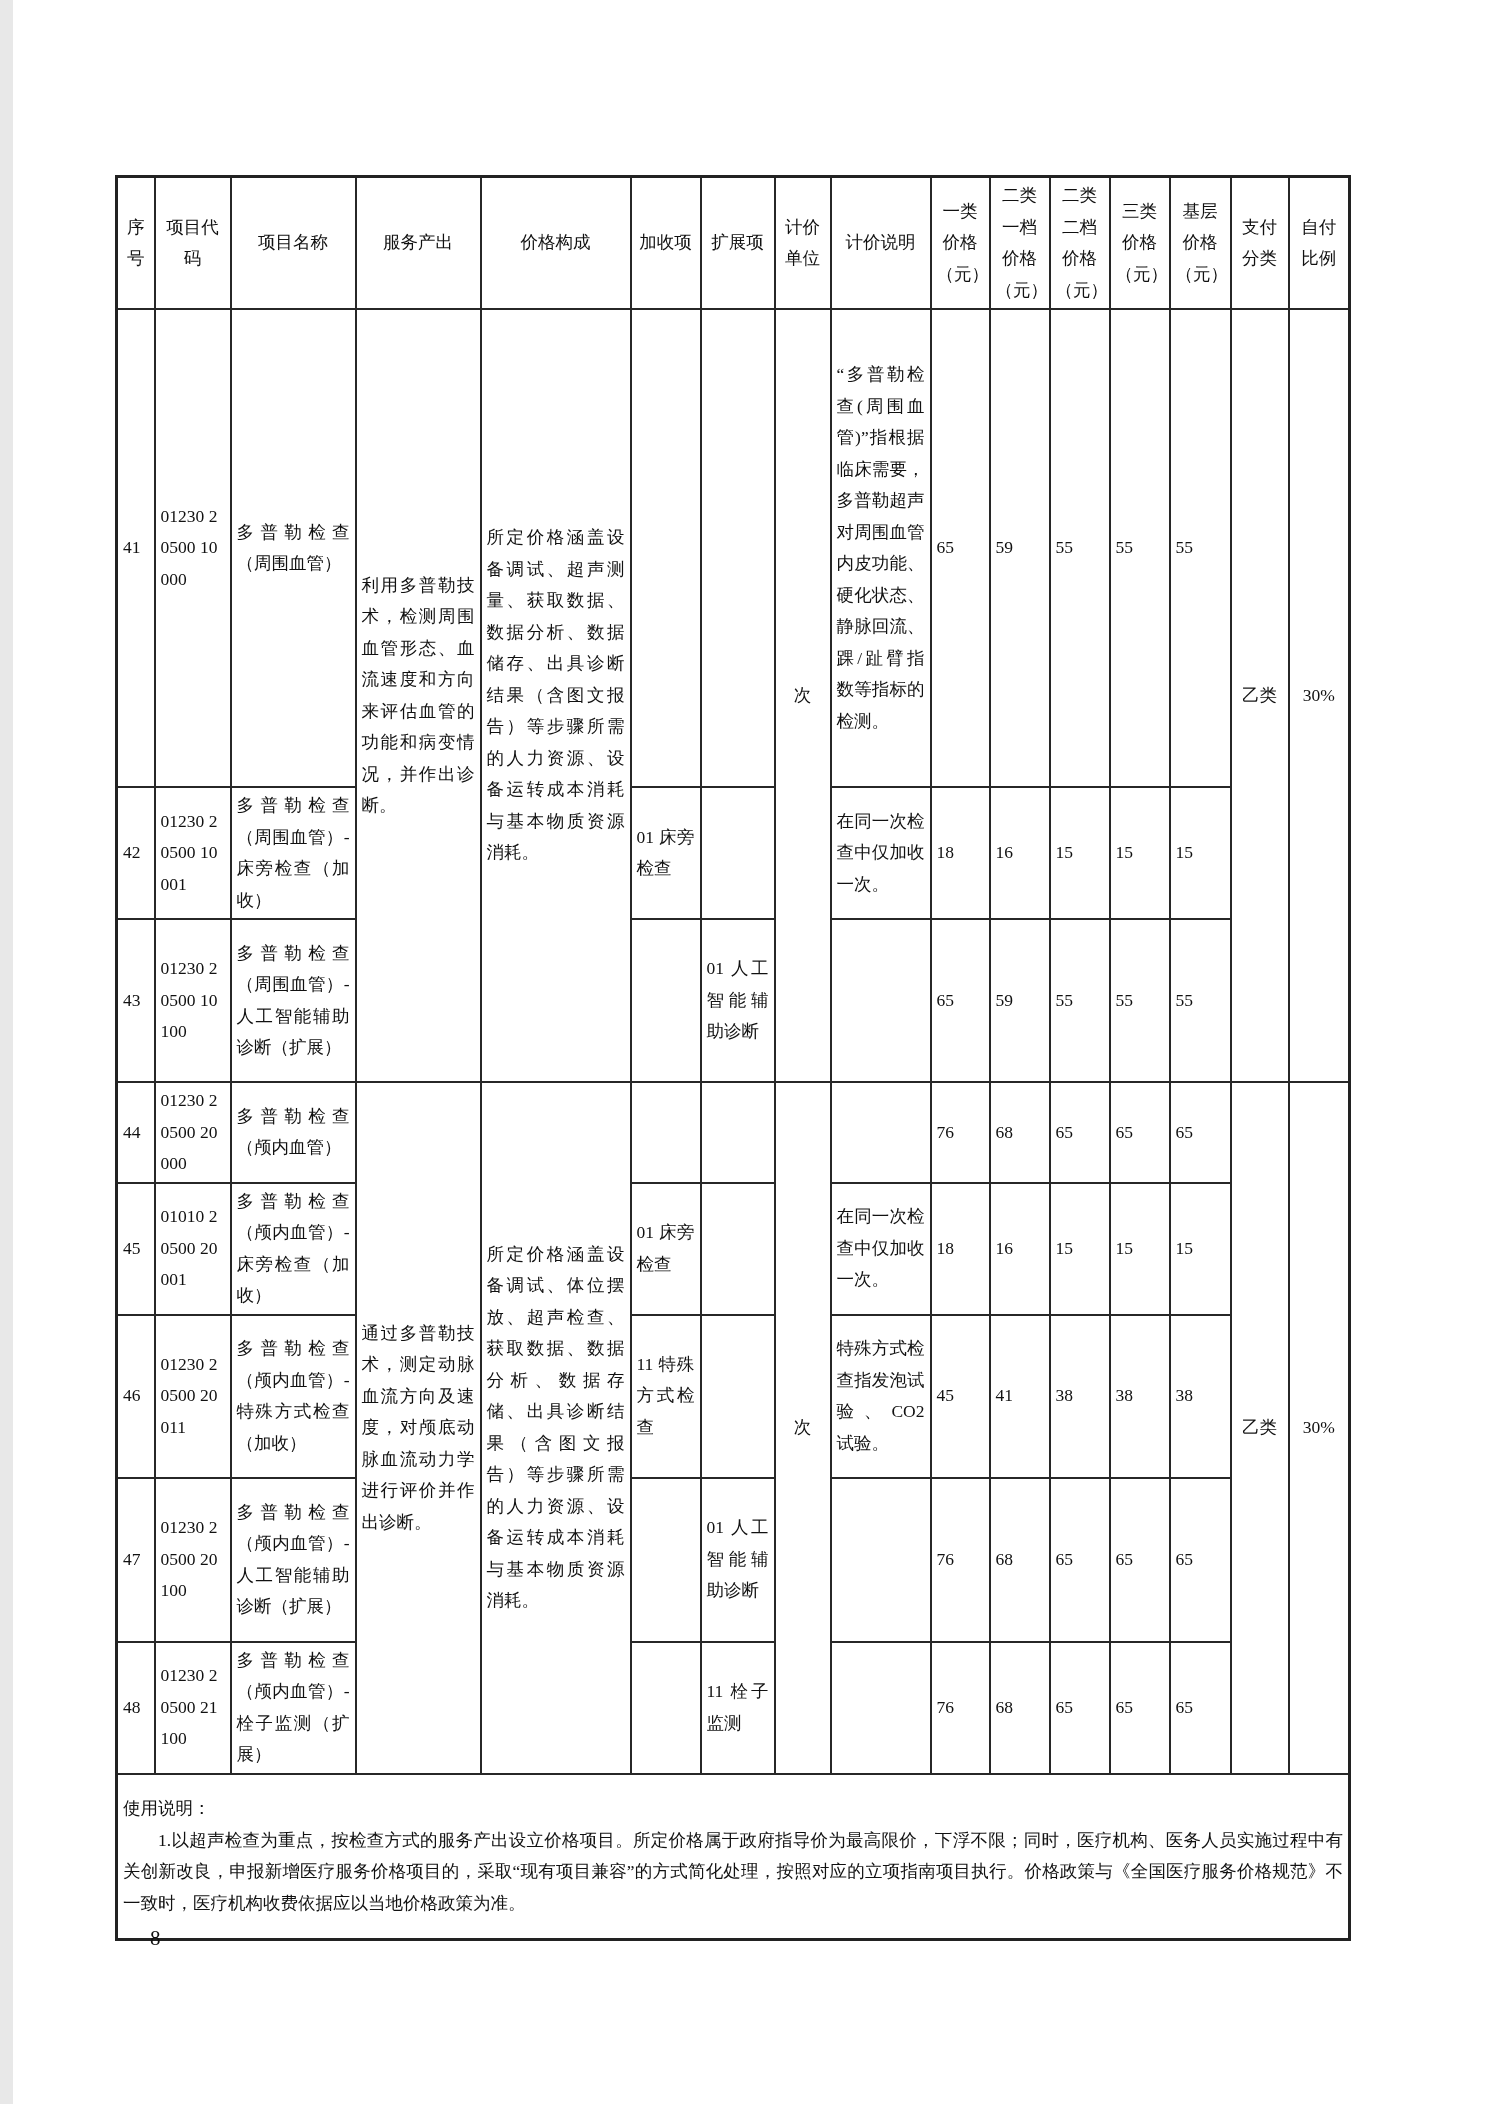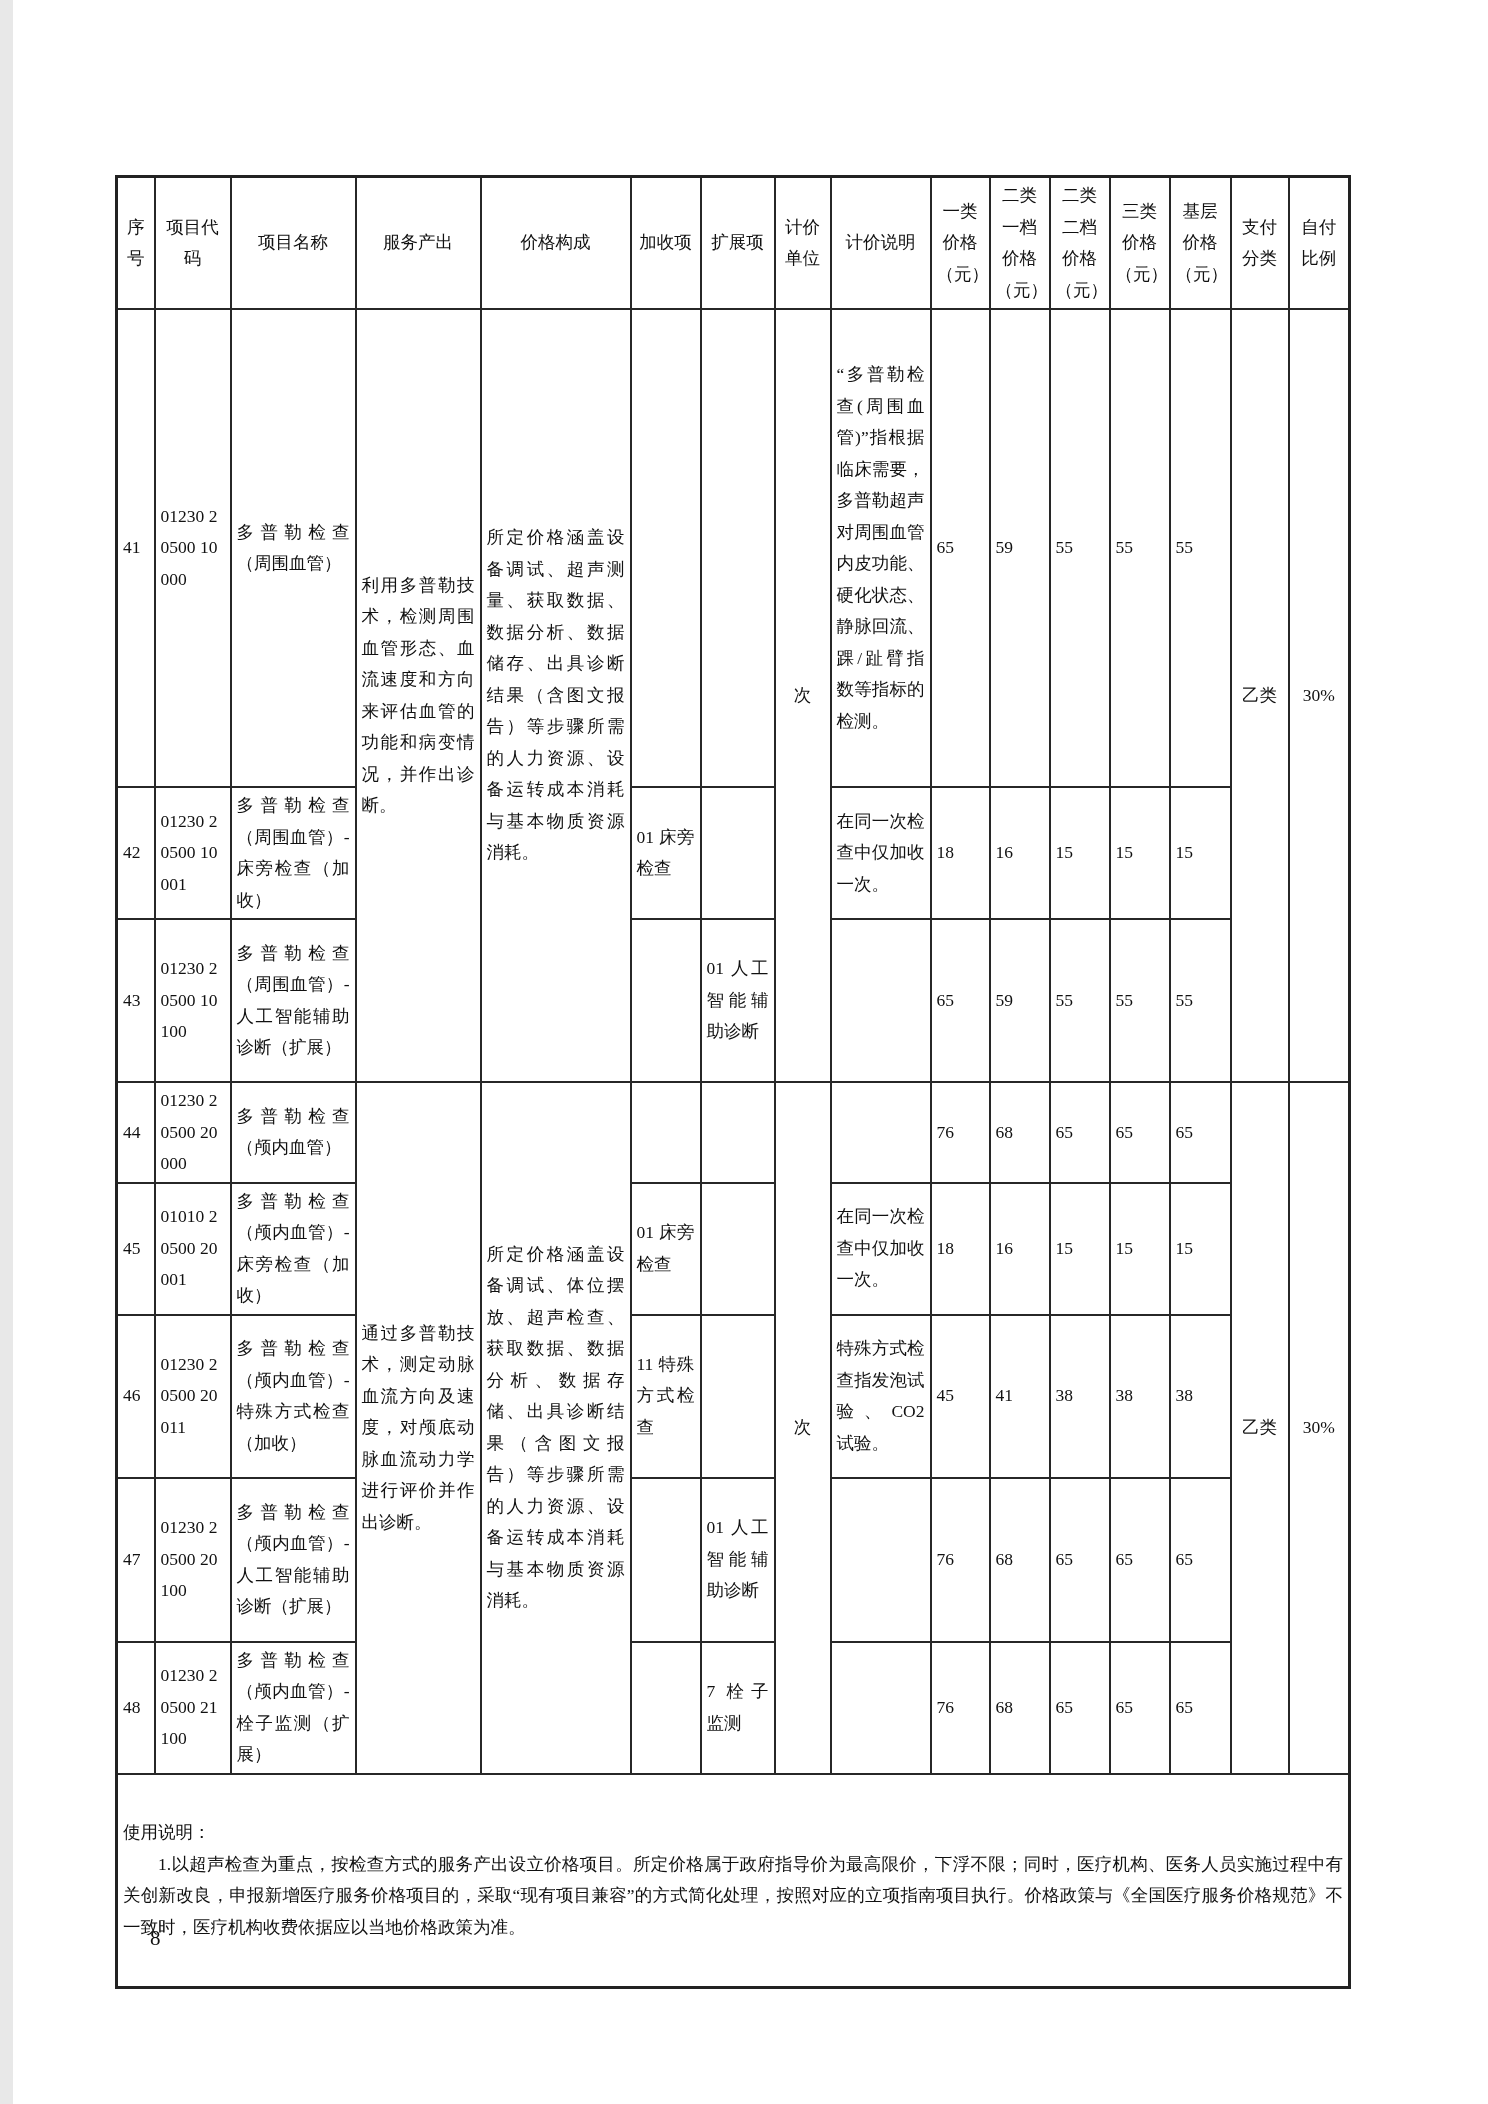--- a/index.html
+++ b/index.html
@@ -184,30 +184,30 @@
     <td class="num">65</td>
     <td class="num">65</td>
     <td class="num">65</td>
   </tr>
 
   <tr style="height:120px">
     <td class="num">48</td>
     <td class="code">01230 20500 21100</td>
     <td class="j">多普勒检查（颅内血管）-栓子监测（扩展）</td>
     <td class="j"></td>
-    <td class="j">7 栓子监测</td>
+    <td class="j">11 栓子监测</td>
     <td class="j"></td>
     <td class="num">76</td>
     <td class="num">68</td>
     <td class="num">65</td>
     <td class="num">65</td>
     <td class="num">65</td>
   </tr>
 
-  <tr style="height:214px">
+  <tr style="height:166px">
     <td class="note-cell" colspan="16">
       <div class="note-title">使用说明：</div>
       <div class="note-body">1.以超声检查为重点，按检查方式的服务产出设立价格项目。所定价格属于政府指导价为最高限价，下浮不限；同时，医疗机构、医务人员实施过程中有关创新改良，申报新增医疗服务价格项目的，采取“现有项目兼容”的方式简化处理，按照对应的立项指南项目执行。价格政策与《全国医疗服务价格规范》不一致时，医疗机构收费依据应以当地价格政策为准。</div>
     </td>
   </tr>
 </tbody>
   </table>
 
 <div class="pageno">8</div>
 

